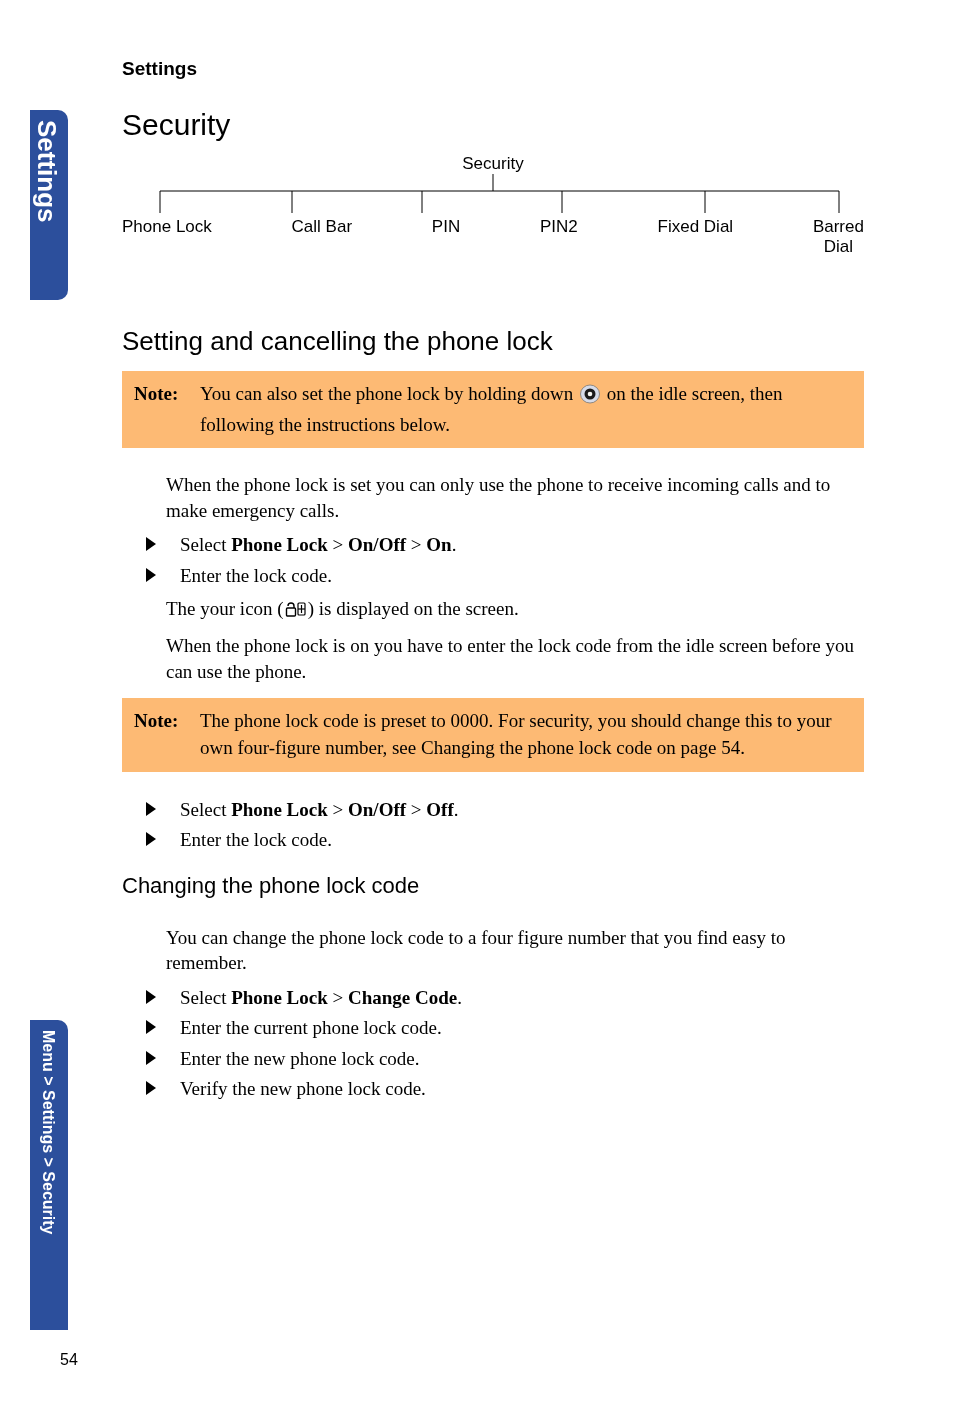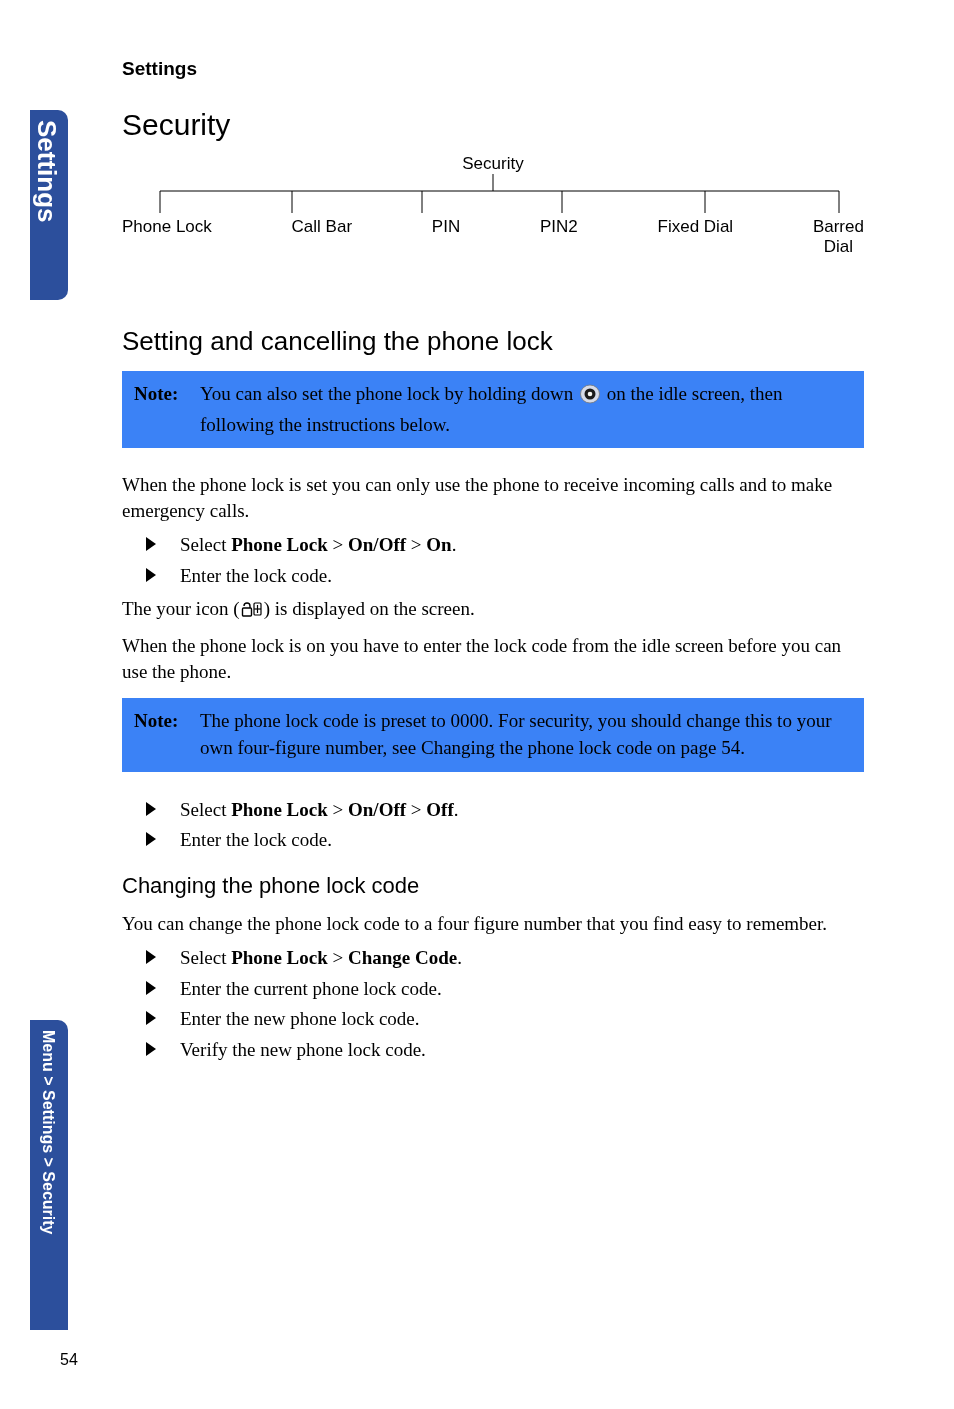--- a/index.html
+++ b/index.html
@@ -32,21 +32,21 @@
     font-size: 26px;
     font-weight: normal;
     margin-top: 42px;
     margin-bottom: 14px;
   }
   .h2b {
     font-family: Arial, Helvetica, sans-serif;
     font-size: 22px;
     font-weight: normal;
     margin-top: 18px;
-    margin-bottom: 12px;
+    margin-bottom: 26px;
   }
   .diagram {
     font-family: Arial, Helvetica, sans-serif;
     font-size: 17px;
     position: relative;
     height: 130px;
     margin-bottom: 10px;
   }
   .diagram svg { position: absolute; left: 0; top: 0; }
   .diag-root {
@@ -60,31 +60,32 @@
     position: absolute;
     top: 63px;
     left: 0;
     width: 742px;
     display: flex;
     justify-content: space-between;
   }
   .diag-row span { text-align: center; }
   .barred { line-height: 1.15; }
   .note-box {
-    background: #3b82f6;
+    background: #fdba74;
     padding: 10px 12px 10px 12px;
     margin: 8px 0 24px 0;
     line-height: 1.4;
   }
   .note-line { display: flex; }
   .note-label { font-weight: bold; width: 56px; flex-shrink: 0; }
   .note-text { flex: 1; margin-left: 10px; }
   p.body {
     line-height: 1.35;
     margin-bottom: 8px;
+    margin-left: 44px;
   }
   ul.bullets {
     list-style: none;
     padding-left: 24px;
     margin-bottom: 6px;
   }
   ul.bullets li {
     position: relative;
     padding-left: 34px;
     line-height: 1.5;

